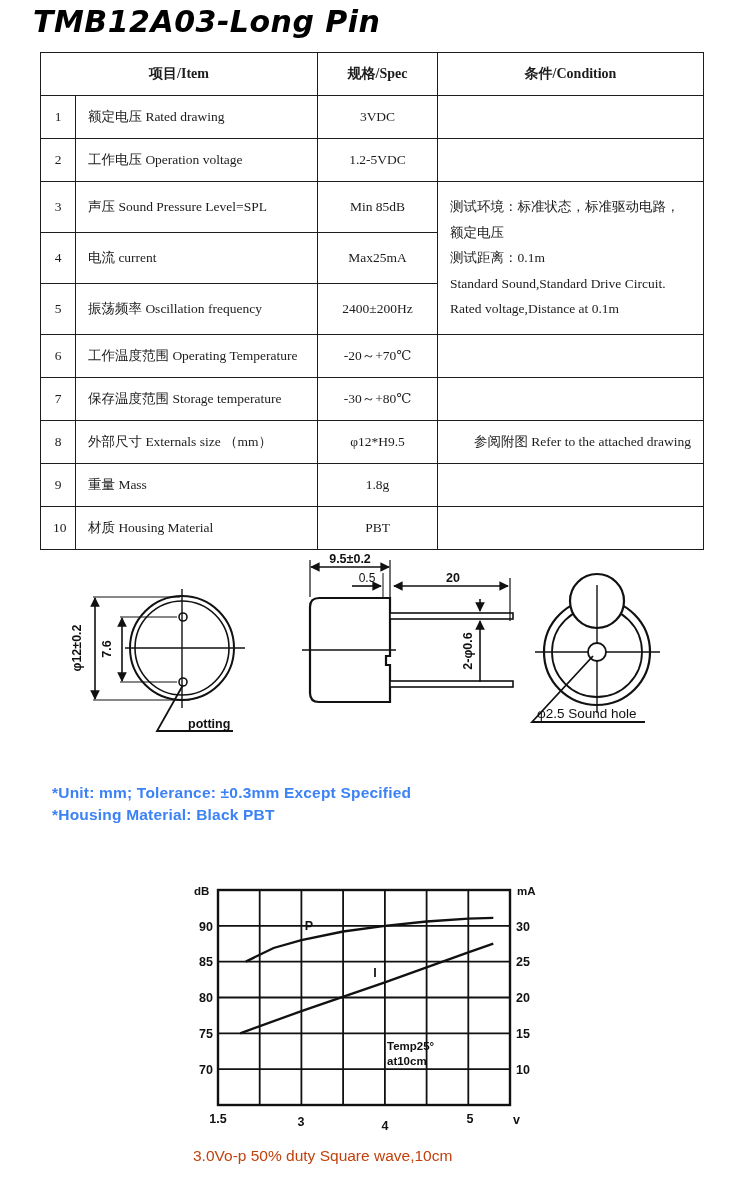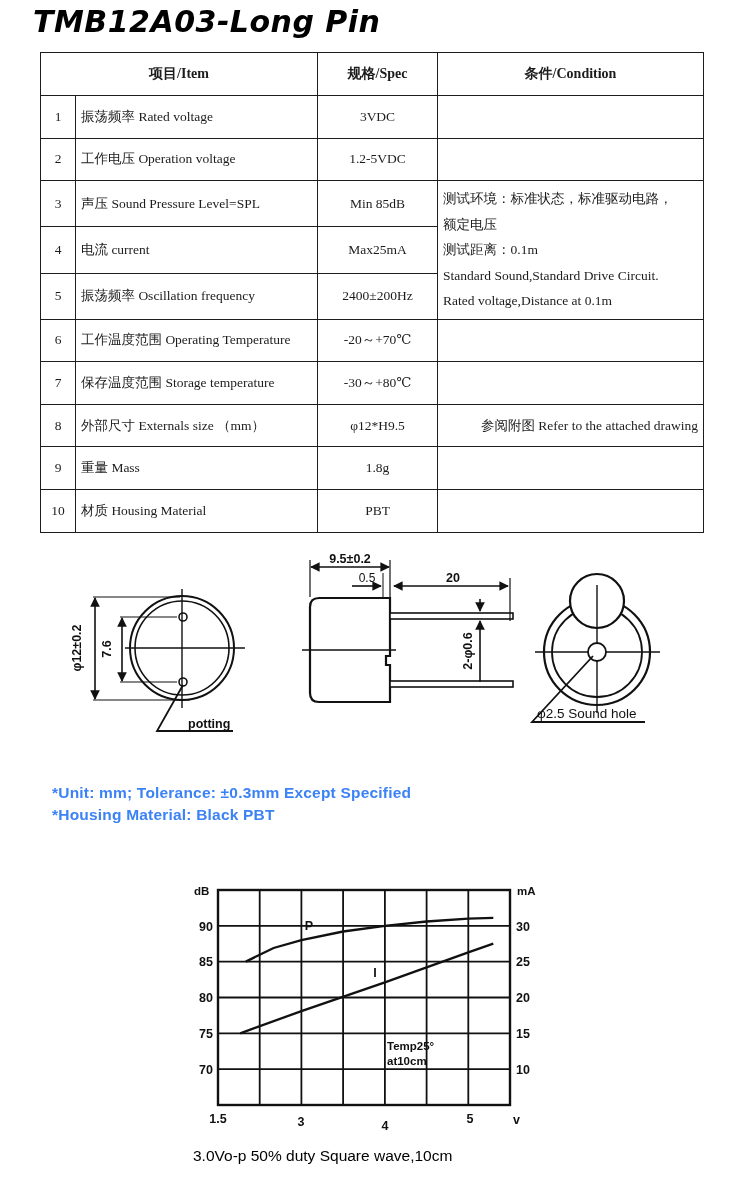--- a/index.html
+++ b/index.html
@@ -3,36 +3,36 @@
 <meta charset="utf-8">
 <style>
   html,body{margin:0;padding:0;background:#ffffff;}
   body{width:750px;height:1187px;position:relative;font-family:"Liberation Serif","DejaVu Serif",serif;color:#1c1c1c;}
   .abs{position:absolute;}
   
   #title{left:33px;top:4px;font-family:"DejaVu Sans","Liberation Sans",sans-serif;
          font-style:italic;font-weight:800;font-size:30px;letter-spacing:.5px;color:#000000;white-space:nowrap;}
   
   table.spec{border-collapse:collapse;table-layout:fixed;position:absolute;left:40px;top:52px;width:663px;}
-  table.spec td,table.spec th{border:1.5px solid #1d1d1d;padding:5px;font-weight:normal;
+  table.spec td,table.spec th{border:1.5px solid #1d1d1d;padding:12px;font-weight:normal;
          font-size:13.5px;overflow:hidden;}
   table.spec th{font-weight:bold;font-size:14px;text-align:center;}
   tr.hdr{height:43px;}
   tr.r{height:42.6px;}
   td.no{text-align:center;font-size:13px;}
   td.item{padding-left:27px;}
   td.spc{text-align:center;}
   td.cond{padding-left:23px;padding-right:6px;text-align:right;}
   td.condm{padding-left:23px;padding-right:6px;vertical-align:middle;line-height:25.5px;font-size:13.5px;margin-top:44px;}
   
   .note{left:52px;font-family:"Liberation Sans","DejaVu Sans",sans-serif;font-weight:600;
         font-size:15.5px;color:#3b82f6;letter-spacing:.2px;white-space:nowrap;}
   
   #caption{left:193px;top:1147px;font-family:"Liberation Sans","DejaVu Sans",sans-serif;
-        font-size:15.5px;color:#000000;white-space:nowrap;}
+        font-size:15.5px;color:#c2410c;white-space:nowrap;}
   svg text{font-family:"Liberation Sans","DejaVu Sans",sans-serif;fill:#111;}
   .dimtxt{font-size:12.5px;font-weight:bold;}
   .dimtxt2{font-size:12px;}
   .tick{font-size:12.5px;font-weight:bold;}
   .axlab{font-size:11.5px;font-weight:bold;}
   .serlab{font-size:12.5px;font-weight:bold;}
   .anno{font-size:11.5px;font-weight:bold;}
 </style>
 </head>
 <body>
@@ -47,21 +47,21 @@
       <col style="width:266px">
     </colgroup>
   <tbody>
       <tr class="hdr">
     <th colspan="2">项目/Item</th>
     <th>规格/Spec</th>
     <th>条件/Condition</th>
   </tr>
   <tr class="r">
     <td class="no">1</td>
-    <td class="item">振荡频率  Rated voltage</td>
+    <td class="item">额定电压  Rated drawing</td>
     <td class="spc">3VDC</td>
     <td class="cond"></td>
   </tr>
   <tr class="r">
     <td class="no">2</td>
     <td class="item">工作电压  Operation voltage</td>
     <td class="spc">1.2-5VDC</td>
     <td class="cond"></td>
   </tr>
   <tr class="r">

